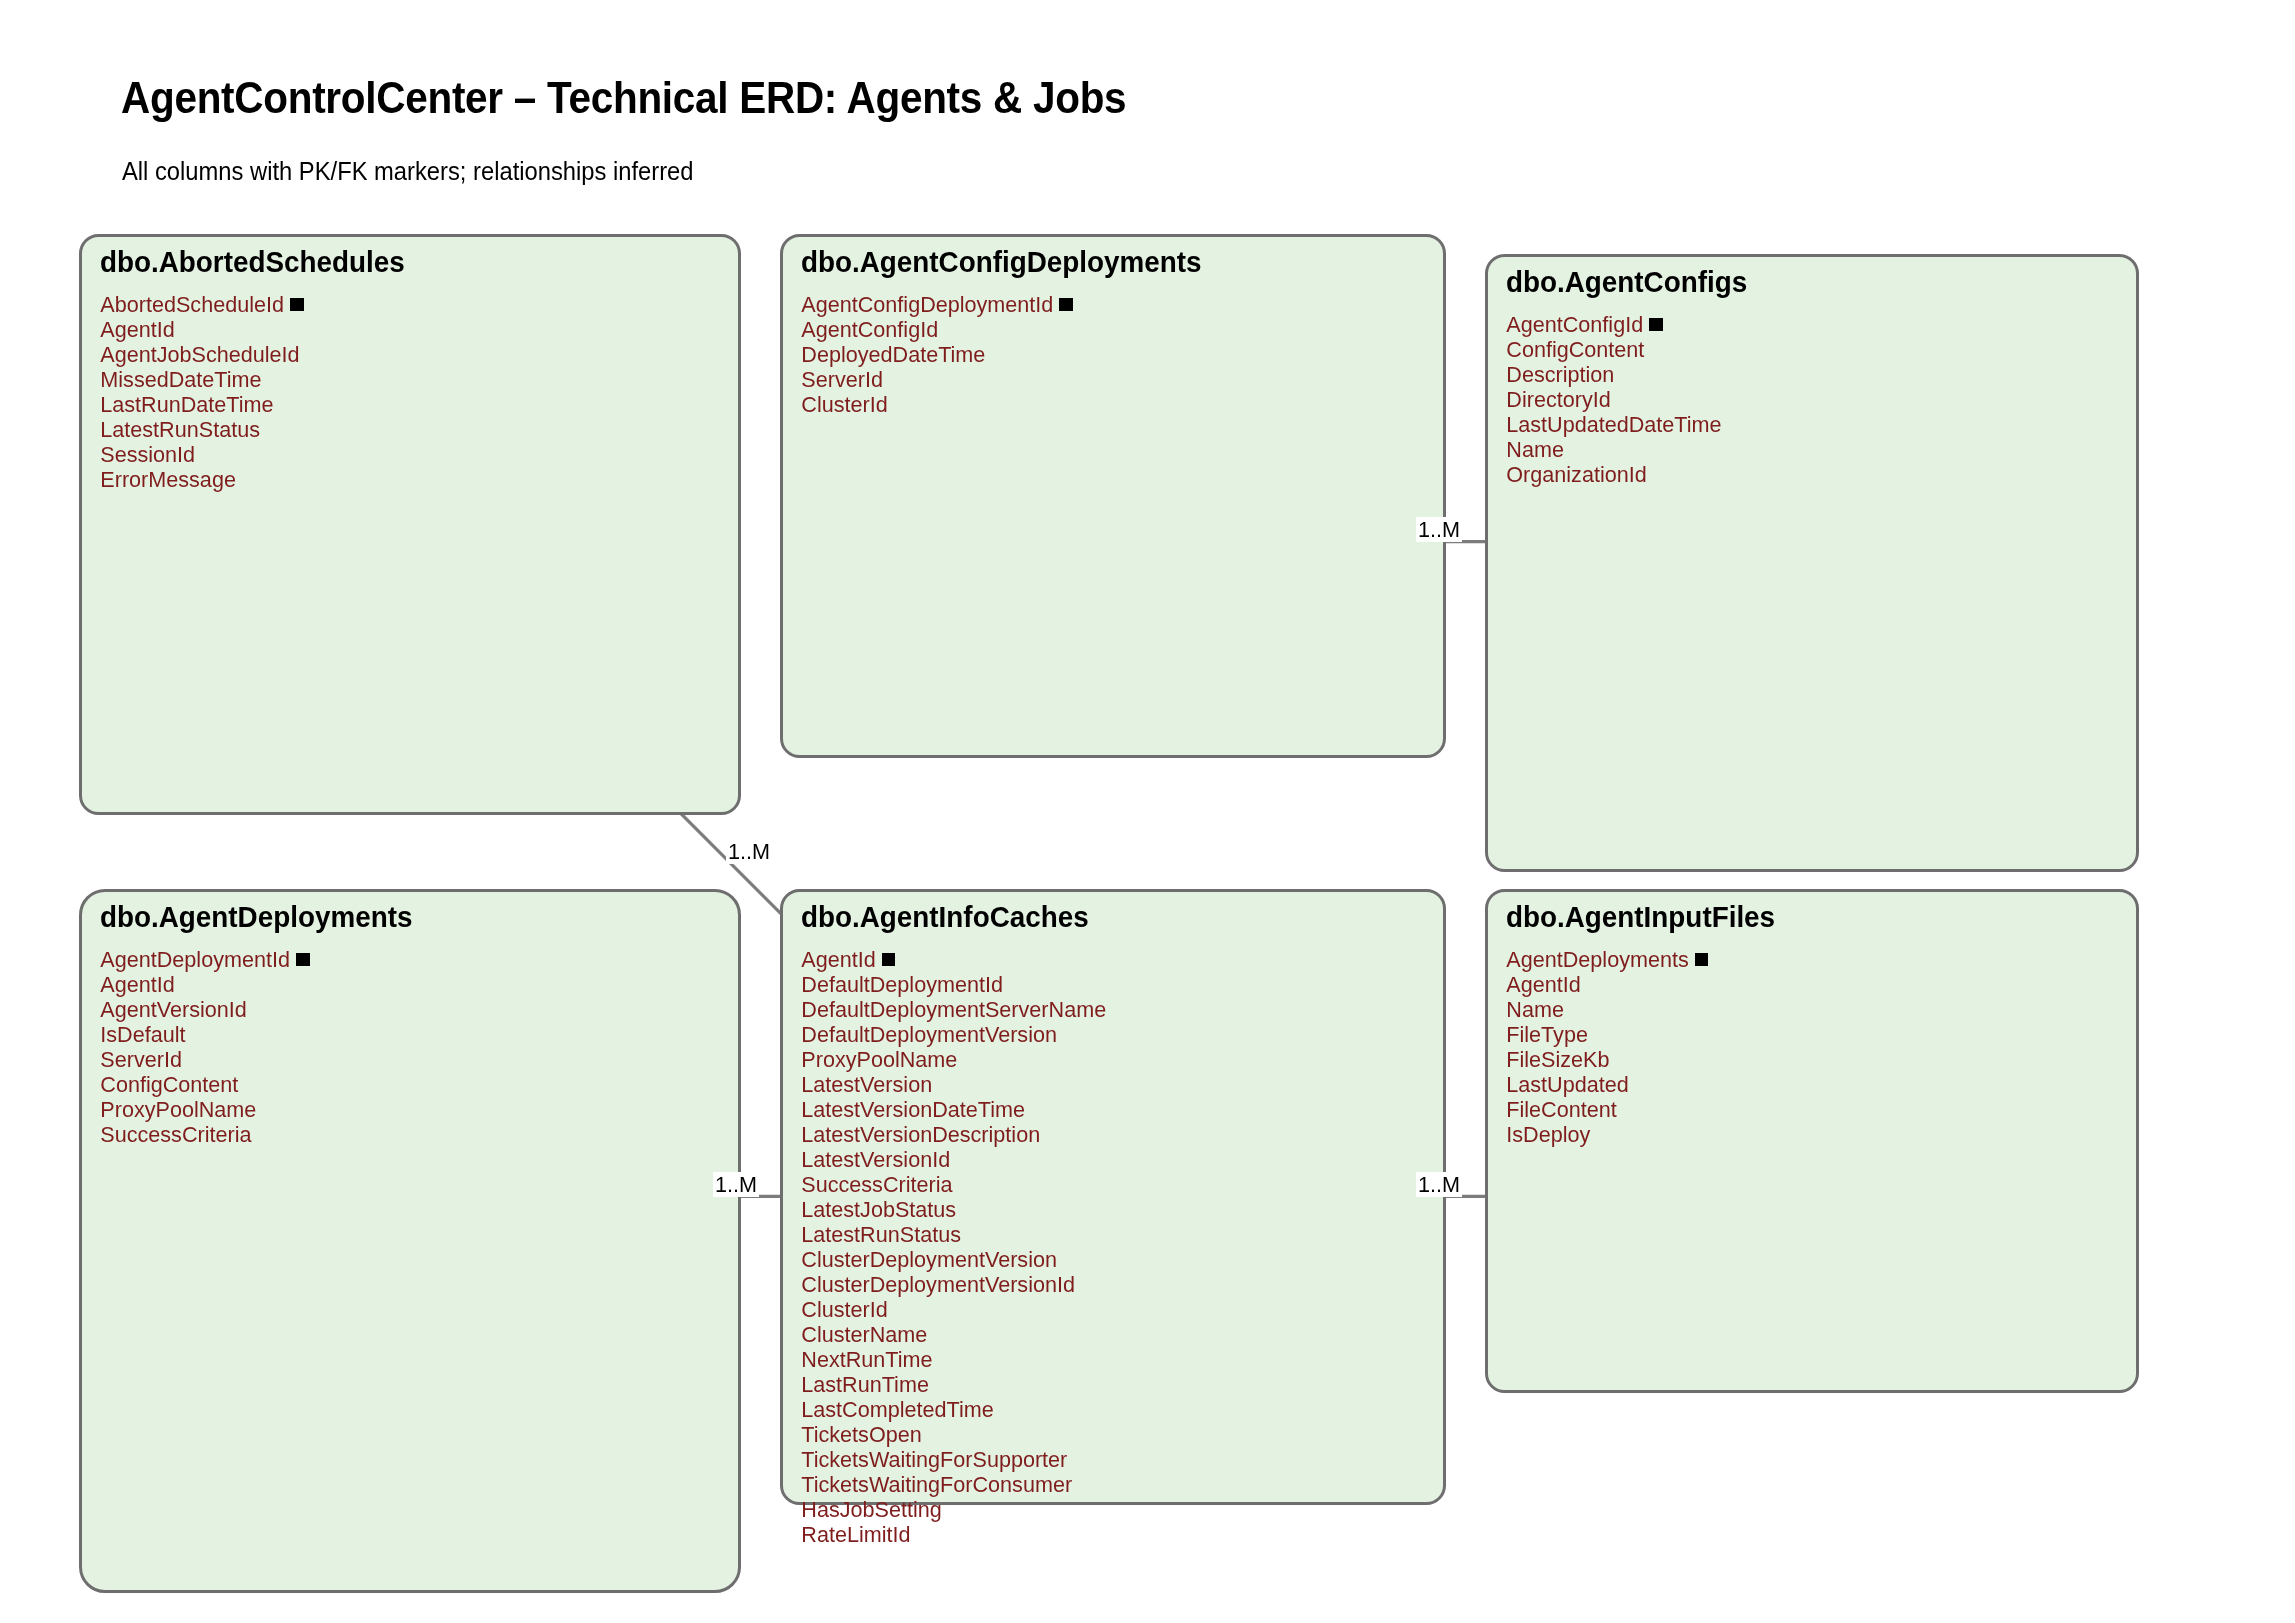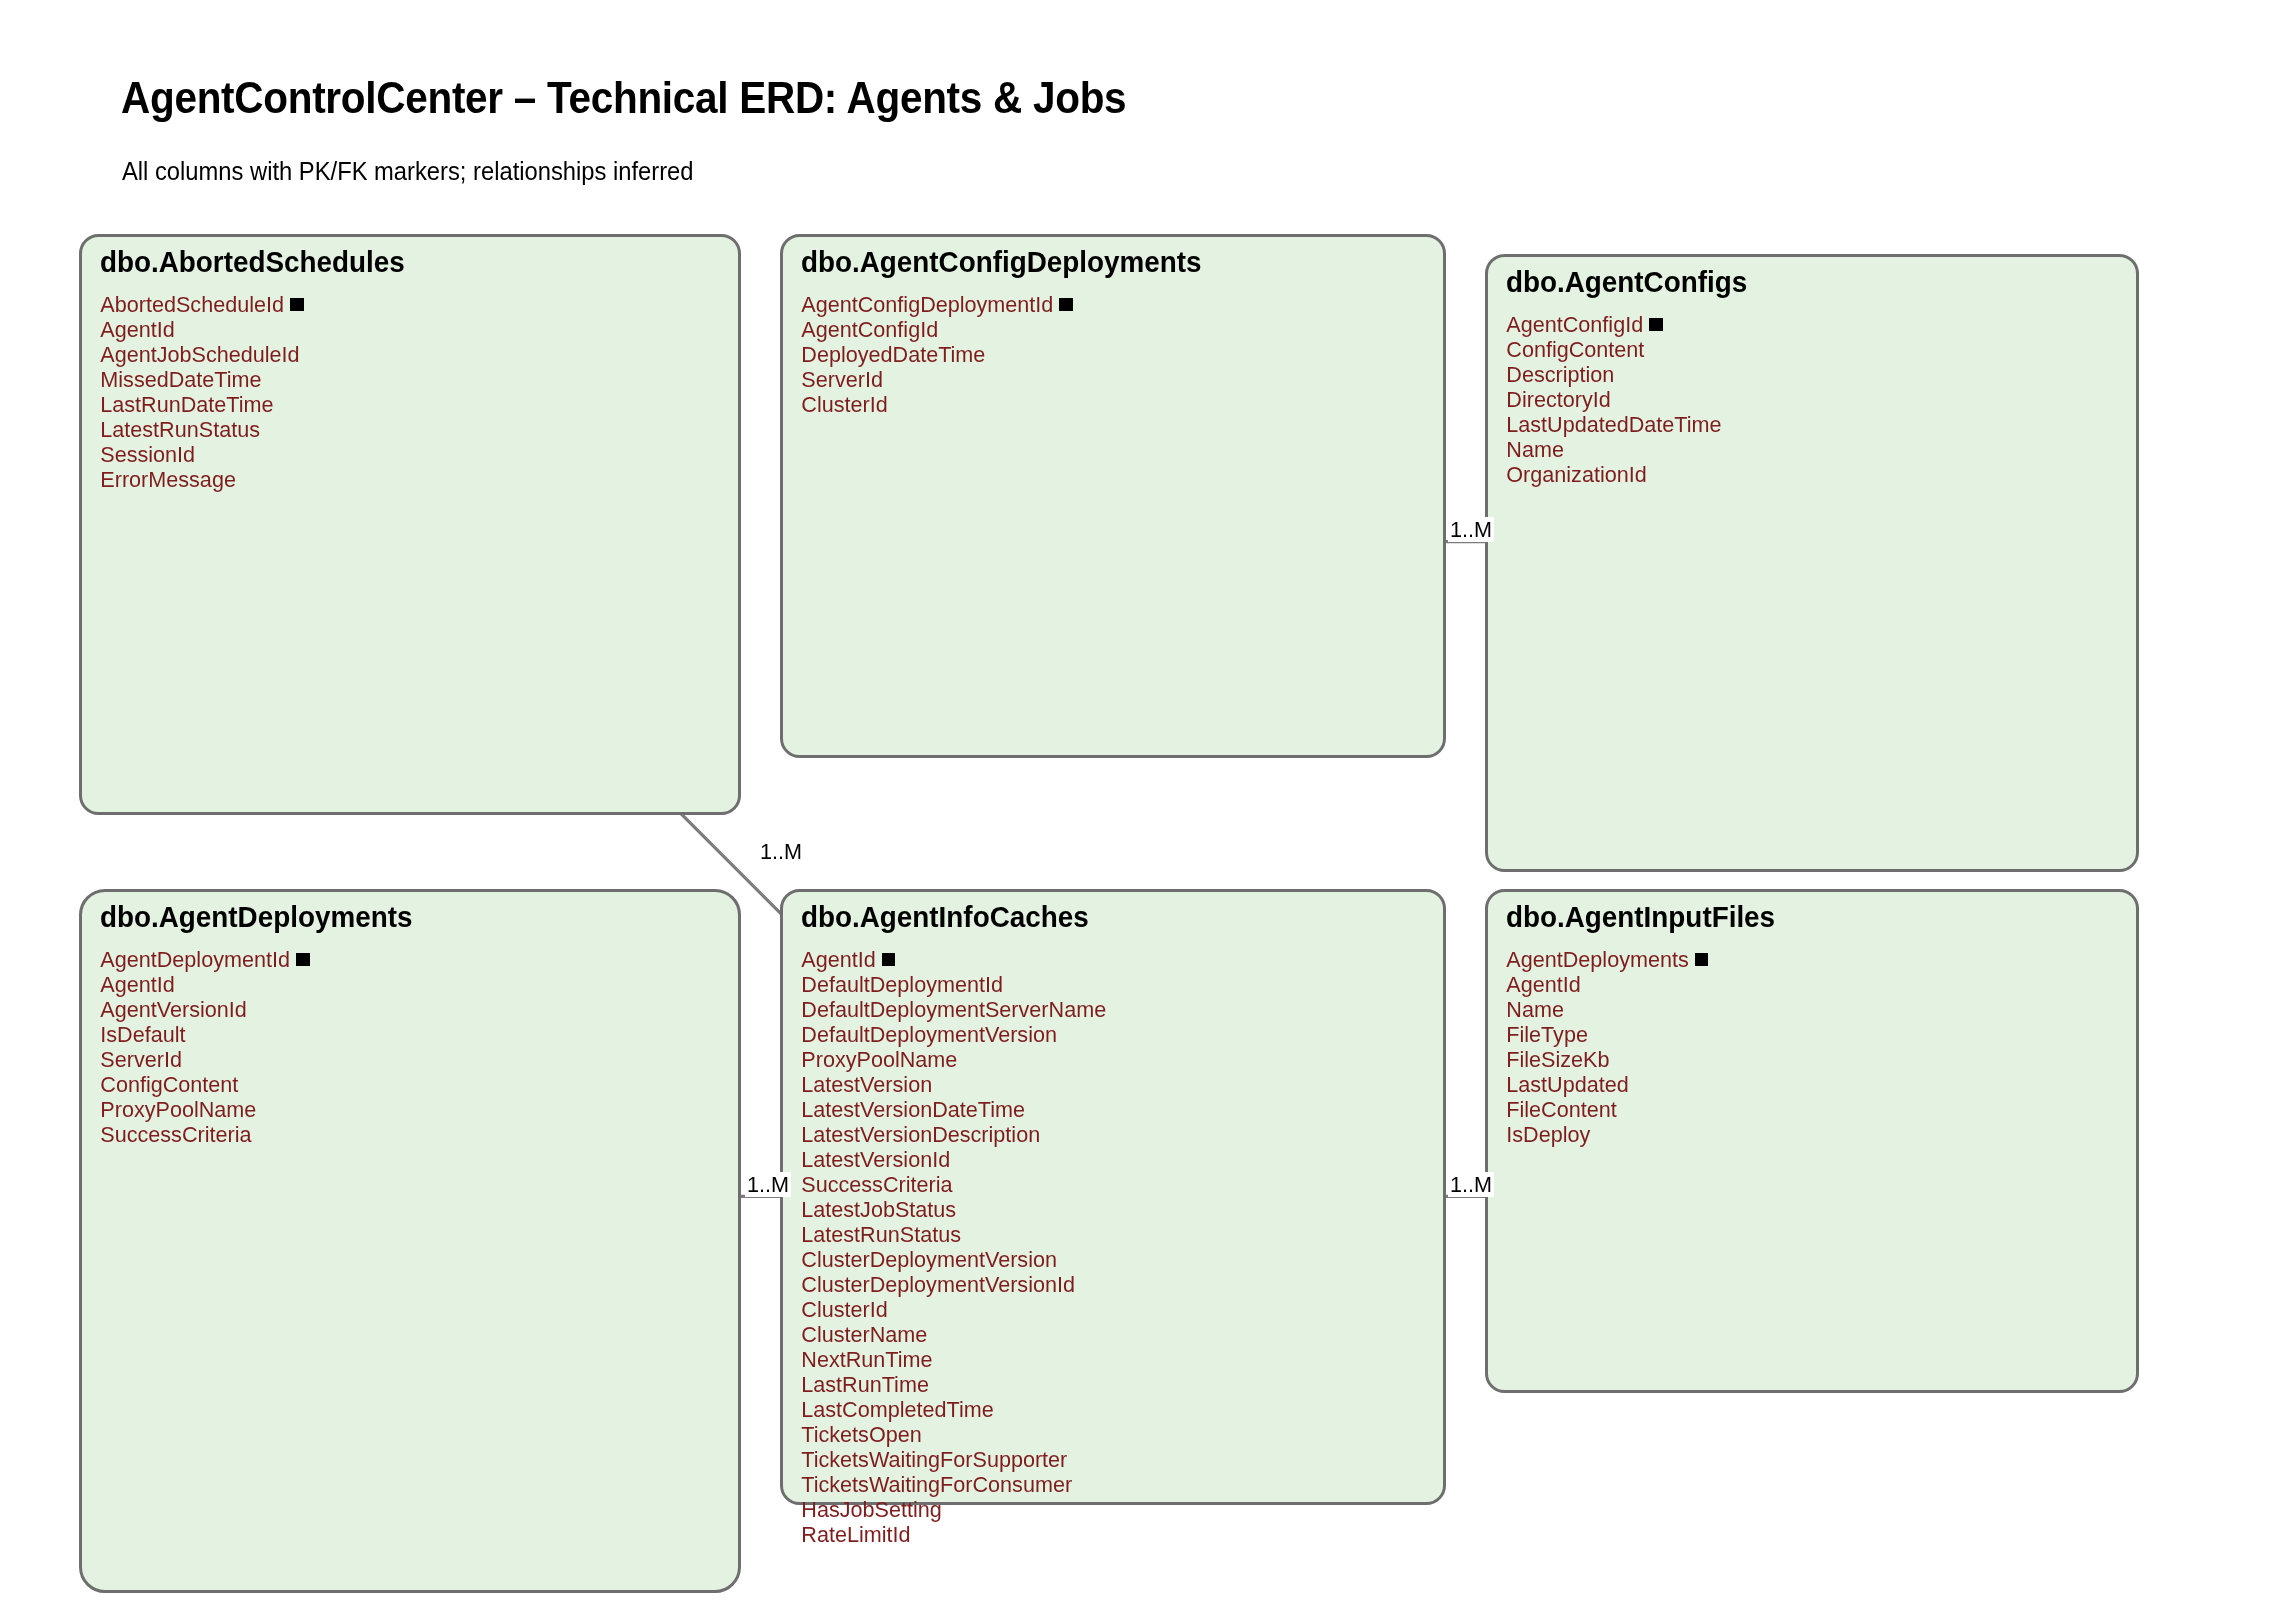--- a/index.html
+++ b/index.html
@@ -100,21 +100,20 @@
 
   
   .cardinality {
     position: absolute;
     font-size: 21.6px;
     color: #000000;
     background: #ffffff;
     padding: 0 2px;
     white-space: nowrap;
     line-height: 25px;
-    margin-left: 32px;
   }
 </style>
 </head>
 <body>
 
 <div id="canvas">
 
   <div id="diagram-title">AgentControlCenter – Technical ERD: Agents &amp; Jobs</div>
   <div id="diagram-subtitle">All columns with PK/FK markers; relationships inferred</div>
 

